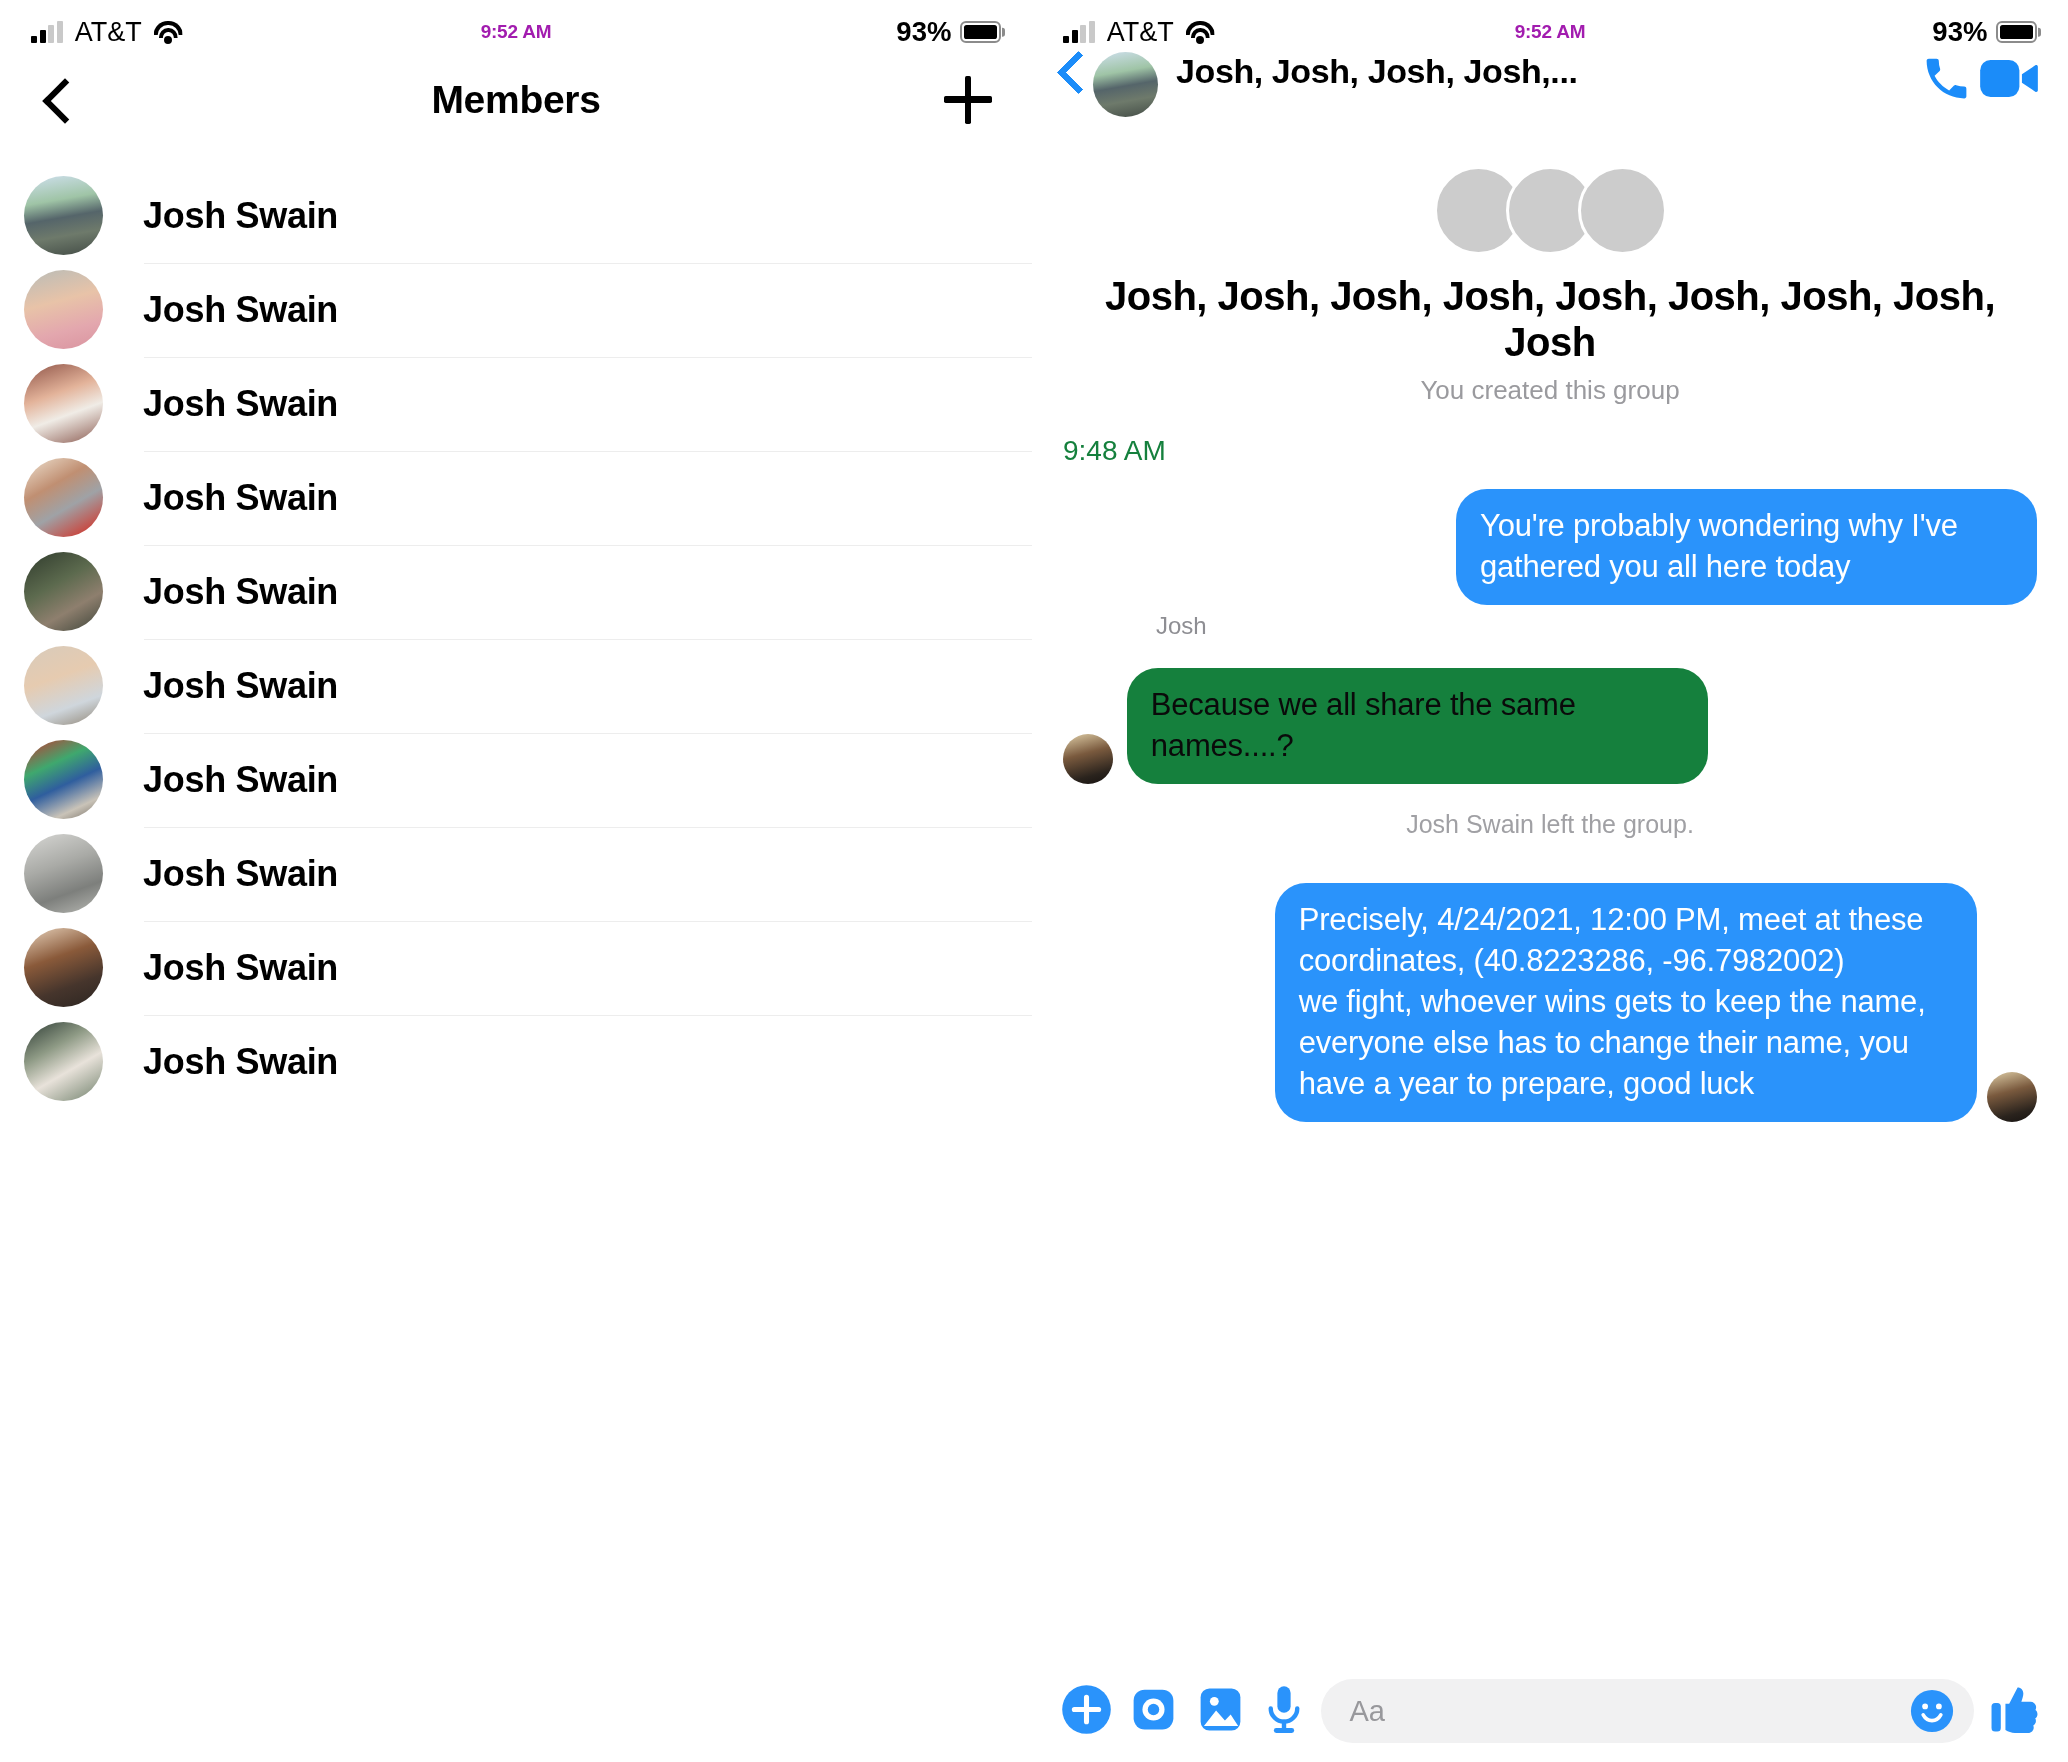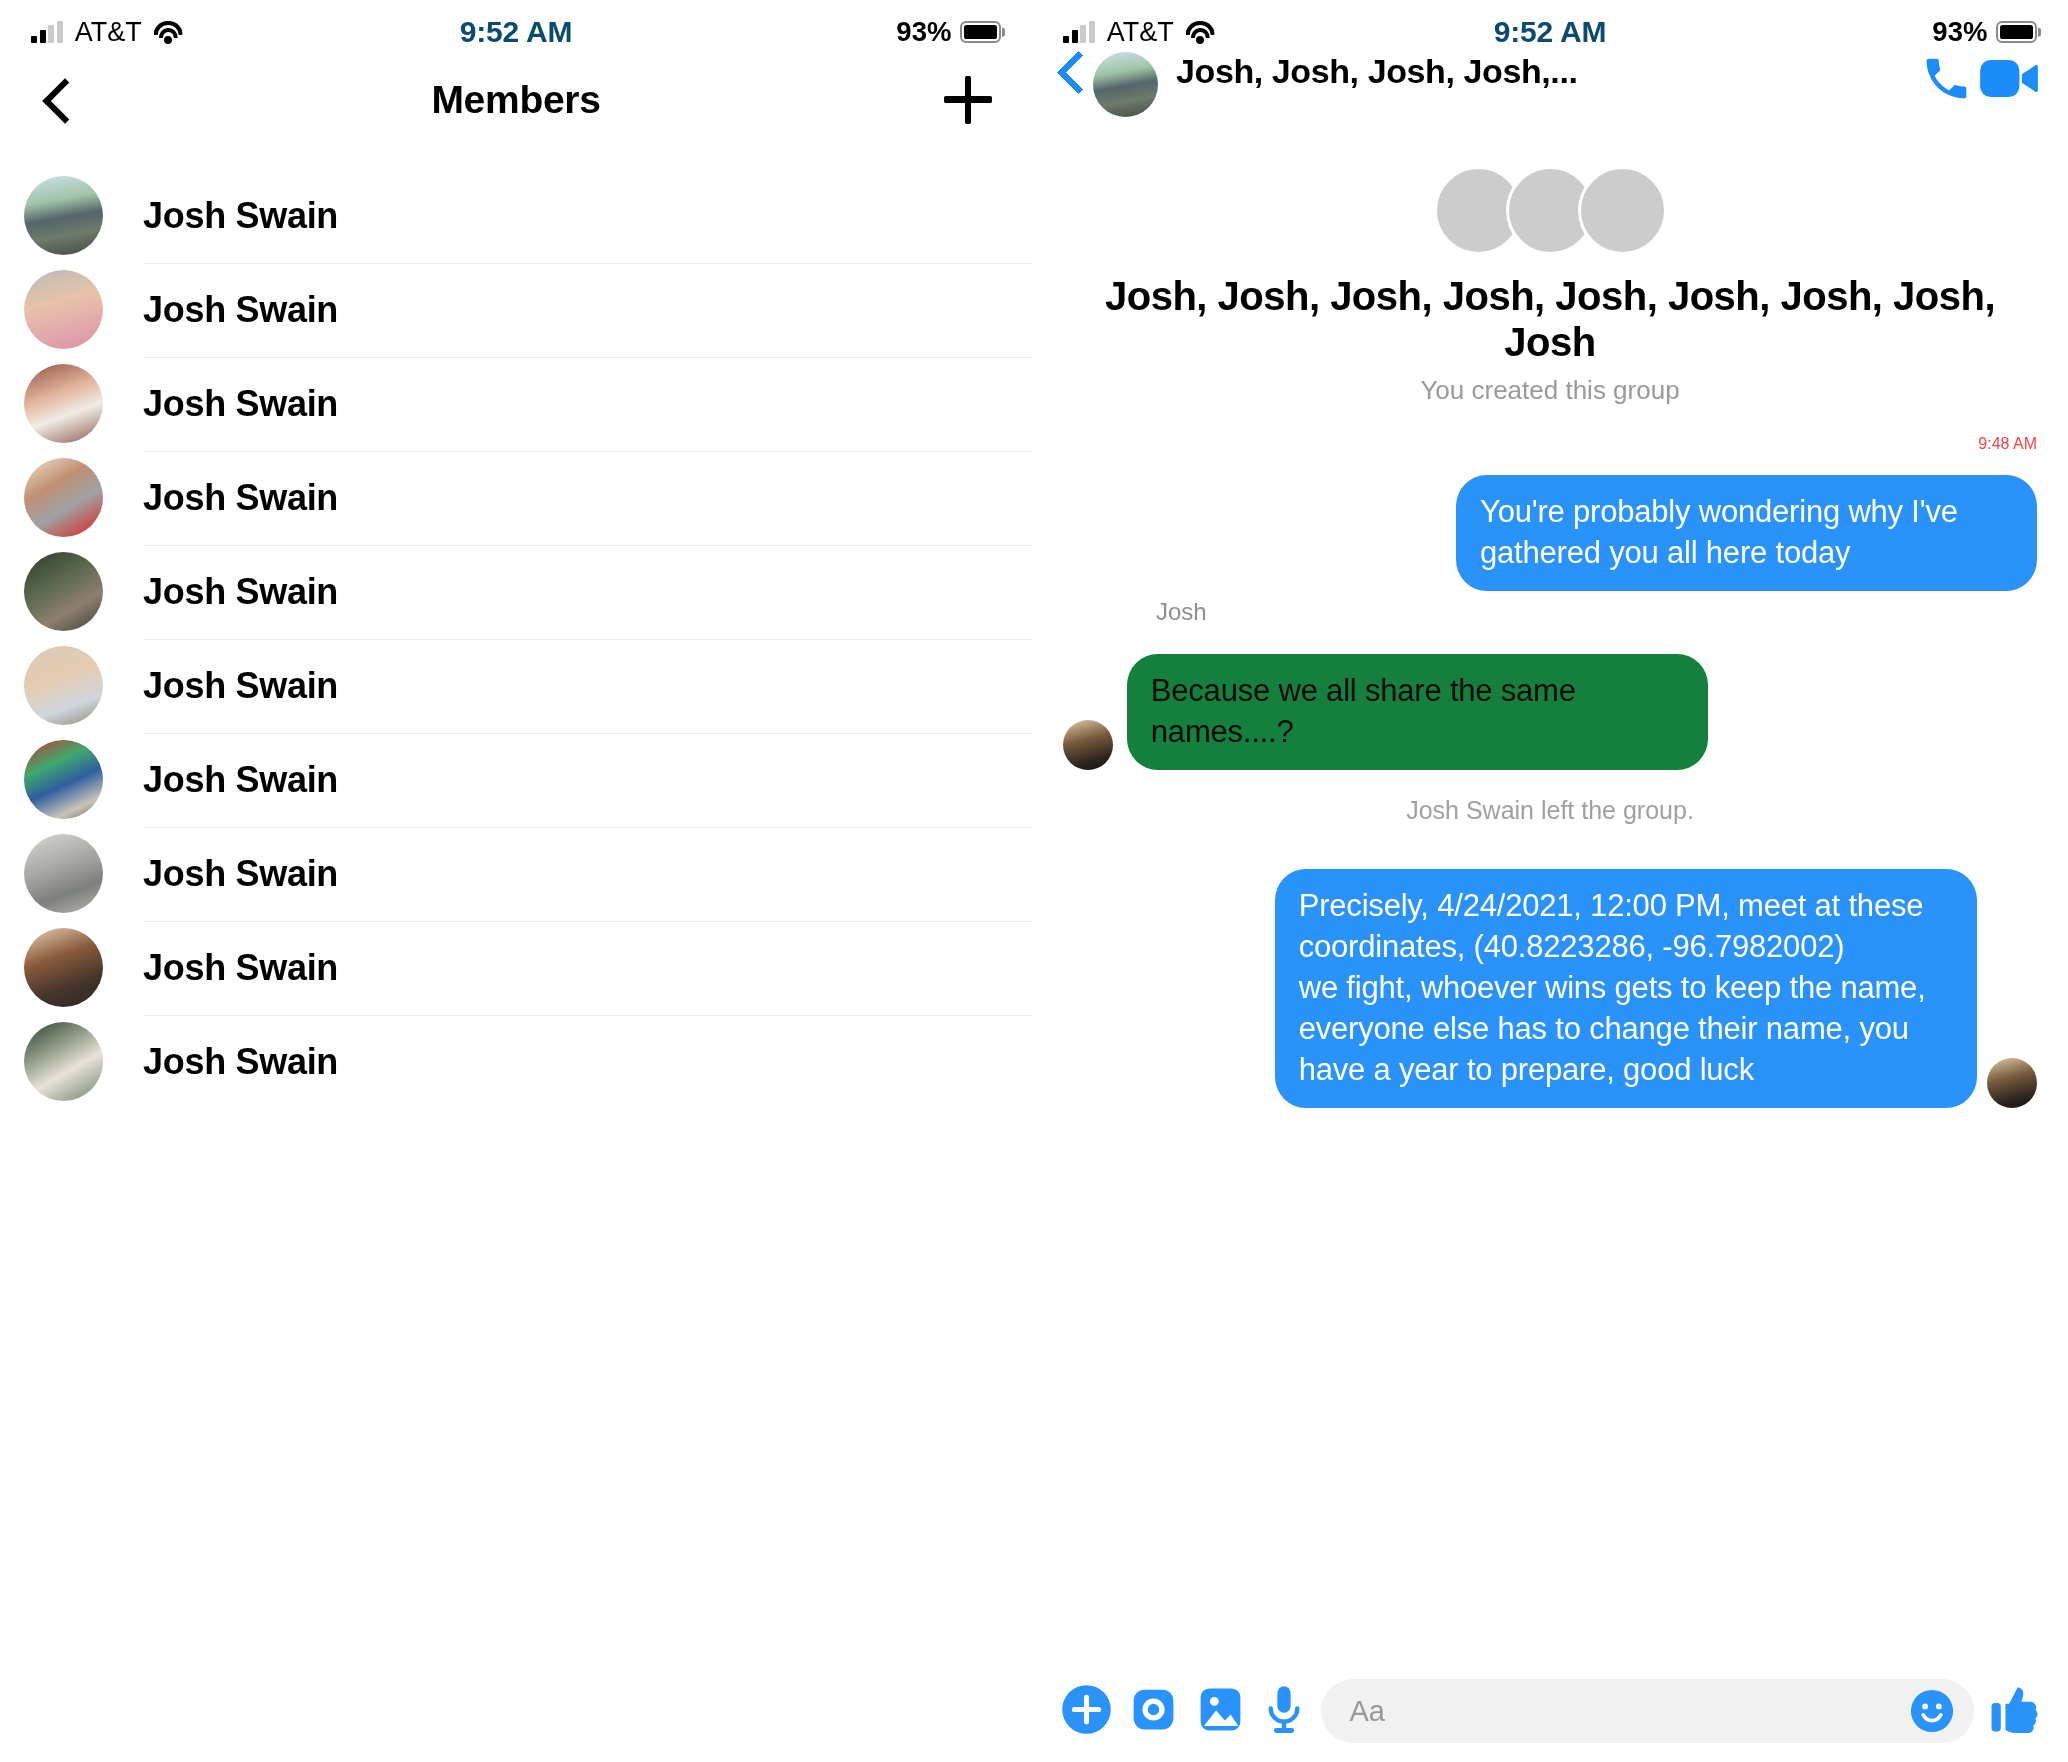--- a/index.html
+++ b/index.html
@@ -23,21 +23,21 @@
     display: flex;
     align-items: center;
     padding: 12px 31px 0 31px;
     box-sizing: content-box;
     position: relative;
   }
   .sb-left { display: flex; align-items: center; gap: 12px; flex: 0 0 auto; }
   .sb-center {
     position: absolute; left: 0; right: 0;
     text-align: center;
-    font-size: 30px; font-weight: 700; color: #0c4a6e;
+    font-size: 19px; font-weight: 700; color: #a21caf;
     letter-spacing: -0.2px;
     pointer-events: none;
   }
   .sb-right {
     margin-left: auto; display: flex; align-items: center; gap: 8.6px;
     font-size: 27.5px; font-weight: 600; color: #000; z-index: 2;
   }
   .bars { display: flex; align-items: flex-end; gap: 2.6px; height: 22.4px; }
   .bars i { display: block; width: 6px; background: #000; border-radius: 0.9px; }
   .bars i:nth-child(1) { height: 7.7px; }
@@ -172,21 +172,21 @@
   .group-name {
     text-align: center; font-size: 40px; font-weight: 700;
     color: #000; line-height: 1.15; margin-top: 19px;
     letter-spacing: -0.5px; padding: 0 34px;
   }
   .group-sub {
     text-align: center; font-size: 26px; color: #9a9a9e;
     margin-top: 10.3px;
   }
   .timestamp {
-    text-align: right; font-size: 16px; color: #ef4444;
+    text-align: left; font-size: 28px; color: #15803d;
     margin-top: 29px; font-weight: 500;
   }
   .system-msg {
     text-align: center; font-size: 25px; color: #a0a0a4;
     margin: 26px 0 22.4px 0;
   }
 
   .msg-row { display: flex; margin-top: 22.4px; align-items: flex-end; }
   .msg-row.out { justify-content: flex-end; }
   .msg-row.in { justify-content: flex-start; }

